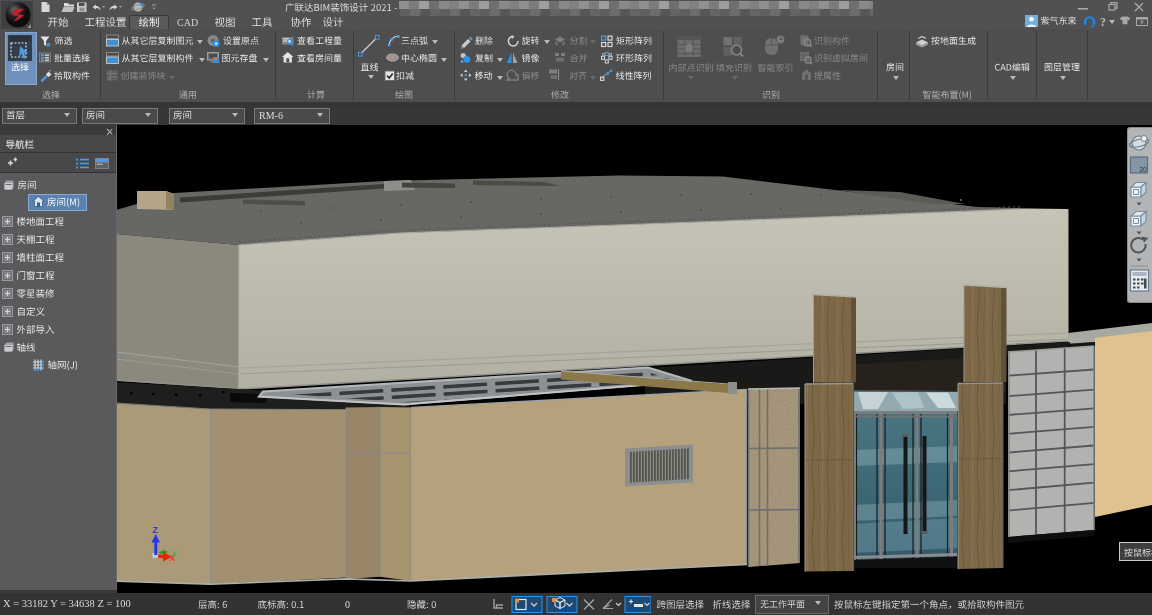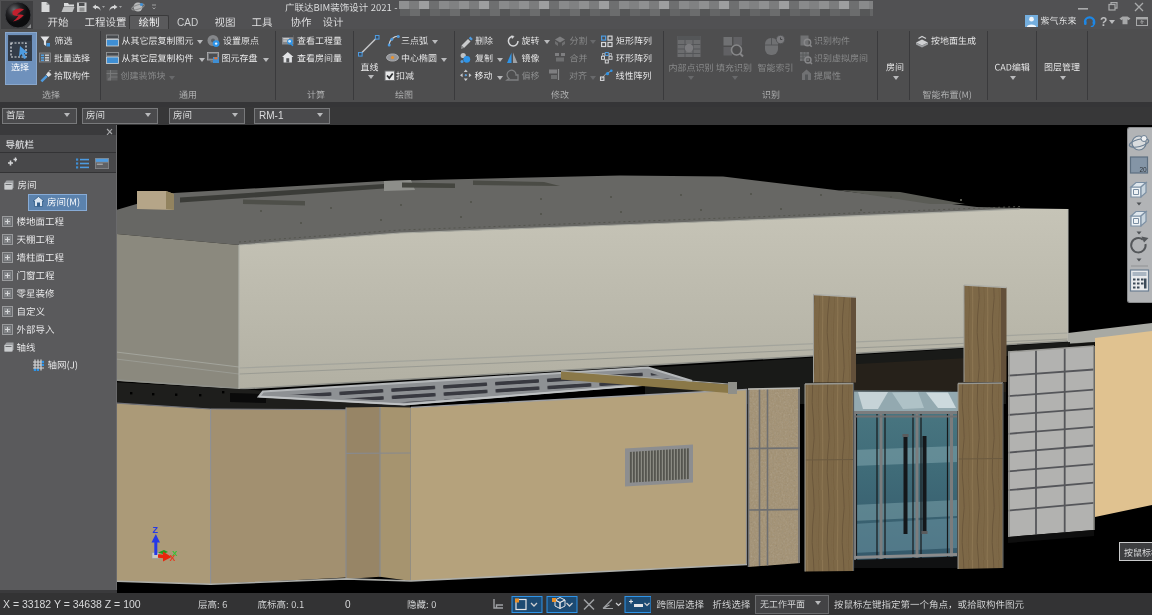--- a/index.html
+++ b/index.html
@@ -1,17 +1,17 @@
 <!DOCTYPE html>
 <html><head><meta charset="utf-8">
 <style>
 html,body{margin:0;padding:0;background:#000;}
 #app{position:relative;width:1152px;height:615px;overflow:hidden;background:#3a3a3c;font-family:"Liberation Sans",sans-serif;}
 .abs{position:absolute;}
-.lat{position:absolute;color:#dcdcdd;font-family:Liberation Sans, sans-serif;white-space:nowrap;}
+.lat{position:absolute;color:#dcdcdd;font-family:Liberation Serif, serif;white-space:nowrap;}
 .sep{position:absolute;width:1px;background:#3a3a3c;}
 .dd{position:absolute;width:0;height:0;border-left:3px solid transparent;border-right:3px solid transparent;border-top:4px solid #b9babc;}
 .dd.dis{border-top-color:#68696b;}
 </style></head>
 <body>
 <div id="app">
 
   <div class="abs" style="left:0;top:0;width:1152px;height:29px;background:#515153;"></div>
 
   <div class="abs" style="left:1px;top:1px;width:32px;height:28px;background:#3f3f41;"></div>
@@ -326,21 +326,21 @@
 
   <div class="abs" style="left:0;top:107px;width:1152px;height:18px;background:#373738;"></div>
   <div class="abs" style="left:2px;top:108px;width:73px;height:14px;background:#4a4a4c;border:1px solid #78797b;"></div>
   <div class="abs" style="left:82px;top:108px;width:74px;height:14px;background:#4a4a4c;border:1px solid #78797b;"></div>
   <div class="abs" style="left:169px;top:108px;width:74px;height:14px;background:#4a4a4c;border:1px solid #78797b;"></div>
   <div class="abs" style="left:254px;top:108px;width:74px;height:14px;background:#4a4a4c;border:1px solid #78797b;"></div>
   <div class="dd" style="left:64px;top:113px;"></div>
   <div class="dd" style="left:145px;top:113px;"></div>
   <div class="dd" style="left:232px;top:113px;"></div>
   <div class="dd" style="left:317px;top:113px;"></div>
-  <div class="lat" style="left:259px;top:110px;font-size:10px;">RM-1</div>
+  <div class="lat" style="left:259px;top:110px;font-size:10px;">RM-6</div>
 
   <div class="abs" style="left:0;top:125px;width:116px;height:465px;background:#5a5a5c;"></div>
   <div class="abs" style="left:0;top:125px;width:116px;height:10px;background:#3a3a3c;"></div>
   <svg class="abs" style="left:106px;top:128px" width="7" height="7">
       <path d="M1 1 l5 5 M6 1 l-5 6" stroke="#aaabad" stroke-width="1.1"></path>
     </svg>
   <div class="abs" style="left:0;top:135px;width:116px;height:17px;background:#48484a;"></div>
   <div class="abs" style="left:0;top:152px;width:116px;height:1px;background:#333335;"></div>
   <div class="abs" style="left:0;top:153px;width:116px;height:19px;background:#48484a;"></div>
   <div class="abs" style="left:0;top:172px;width:116px;height:1px;background:#333335;"></div>

